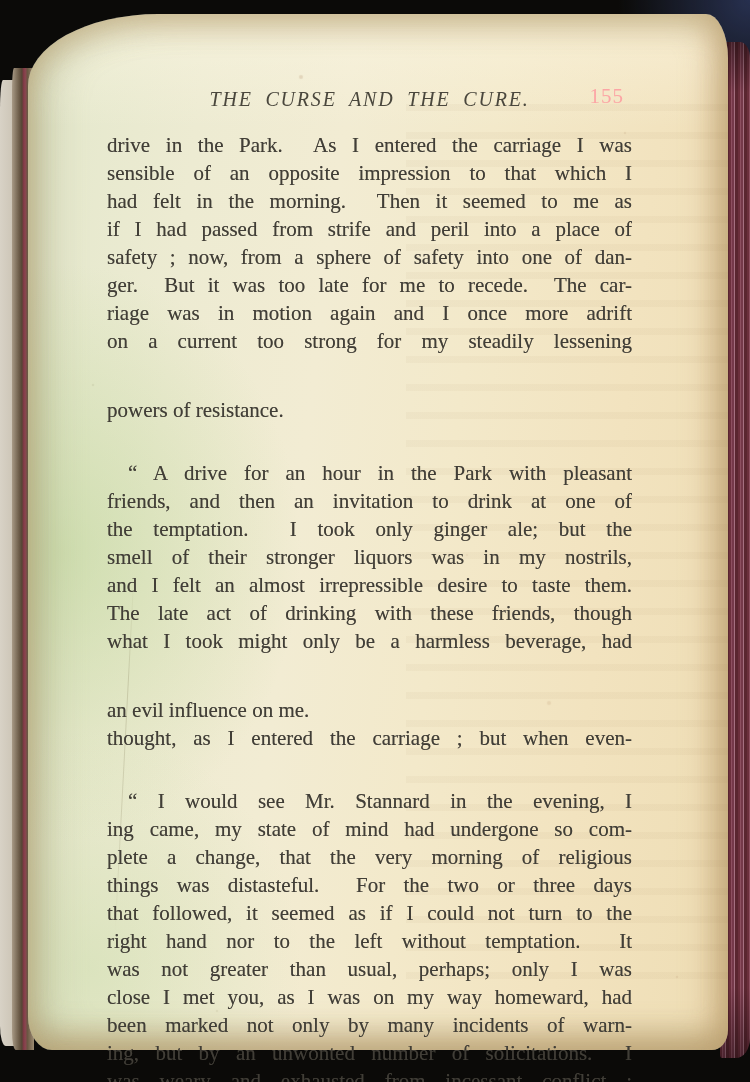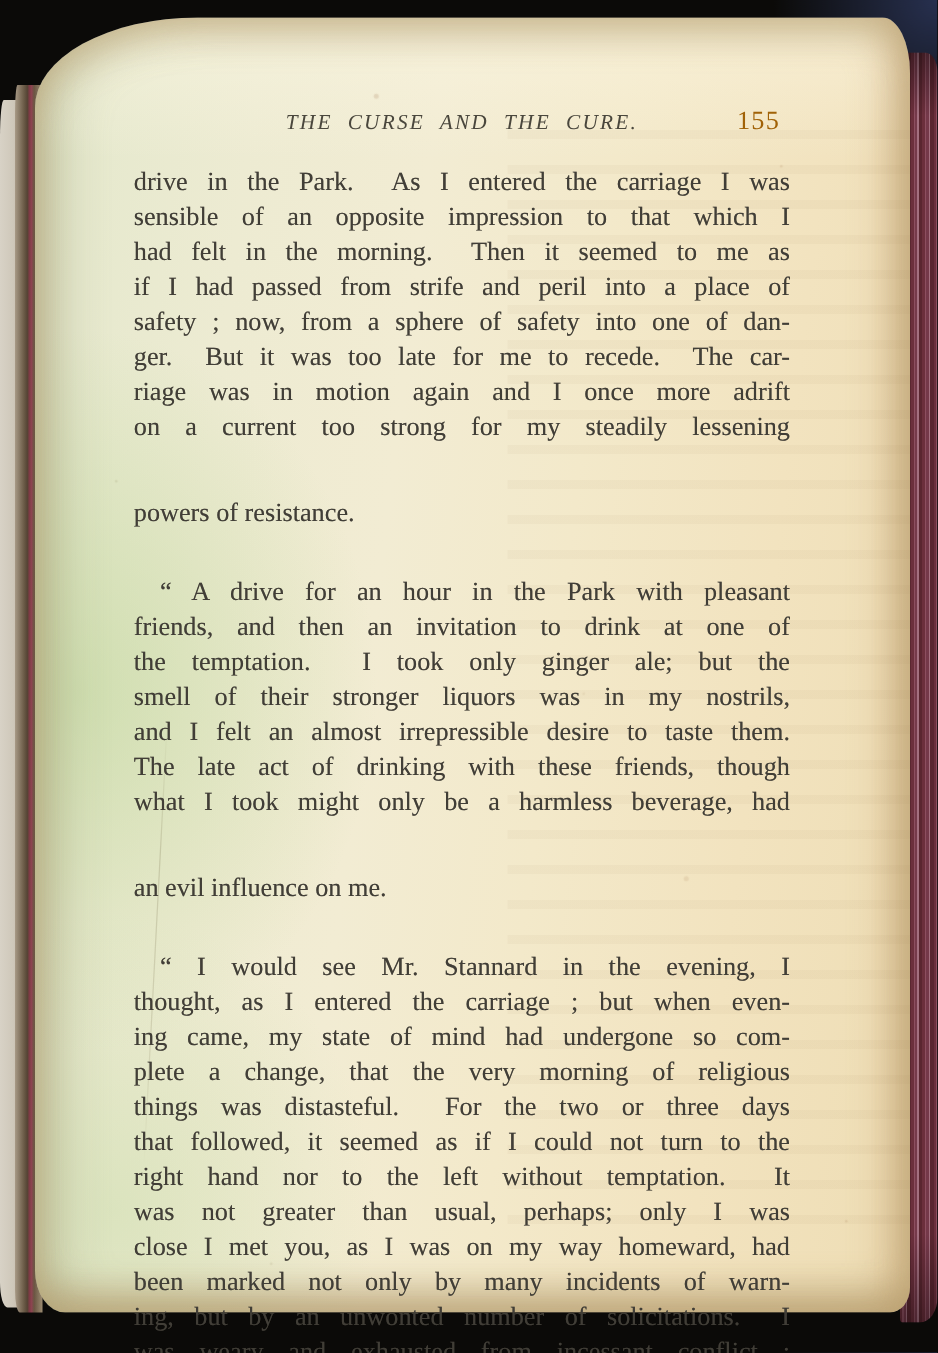--- a/index.html
+++ b/index.html
@@ -109,31 +109,31 @@
     z-index: 5;
     color: #413e37;
   }
   .running-header {
     position: absolute;
     top: 88px; left: 0; width: 100%;
     text-align: center;
   }
   .header-title {
     font-style: italic;
-    font-size: 17px;
+    font-size: 20px;
     letter-spacing: 1.8px;
     word-spacing: 6px;
     color: #4a473d;
   }
   .page-number {
     position: absolute;
     right: 8px; top: -4px;
     font-size: 21px;
     letter-spacing: 1px;
-    color: #a16207;
+    color: #fca5a5;
   }
   .body-text {
     position: absolute;
     left: 0; top: 131px;
     width: 525px;
   }
   .line {
     height: 28px;
     line-height: 28px;
     font-size: 21px;
@@ -176,22 +176,22 @@
         <div class="line">on a current too strong for my steadily lessening</div>
         <div class="line para-end">powers of resistance.</div>
         <div class="line indent">“ A drive for an hour in the Park with pleasant</div>
         <div class="line">friends, and then an invitation to drink at one of</div>
         <div class="line">the temptation.  I took only ginger ale; but the</div>
         <div class="line">smell of their stronger liquors was in my nostrils,</div>
         <div class="line">and I felt an almost irrepressible desire to taste them.</div>
         <div class="line">The late act of drinking with these friends, though</div>
         <div class="line">what I took might only be a harmless beverage, had</div>
         <div class="line para-end">an evil influence on me.</div>
+        <div class="line">thought, as I entered the carriage ; but when even-</div>
         <div class="line indent">“ I would see Mr. Stannard in the evening, I</div>
-        <div class="line">thought, as I entered the carriage ; but when even-</div>
         <div class="line">ing came, my state of mind had undergone so com-</div>
         <div class="line">plete a change, that the very morning of religious</div>
         <div class="line">things was distasteful.  For the two or three days</div>
         <div class="line">that followed, it seemed as if I could not turn to the</div>
         <div class="line">right hand nor to the left without temptation.  It</div>
         <div class="line">was not greater than usual, perhaps; only I was</div>
         <div class="line">close I met you, as I was on my way homeward, had</div>
         <div class="line">been marked not only by many incidents of warn-</div>
         <div class="line">ing, but by an unwonted number of solicitations.  I</div>
         <div class="line">was weary and exhausted from incessant conflict ;</div>

